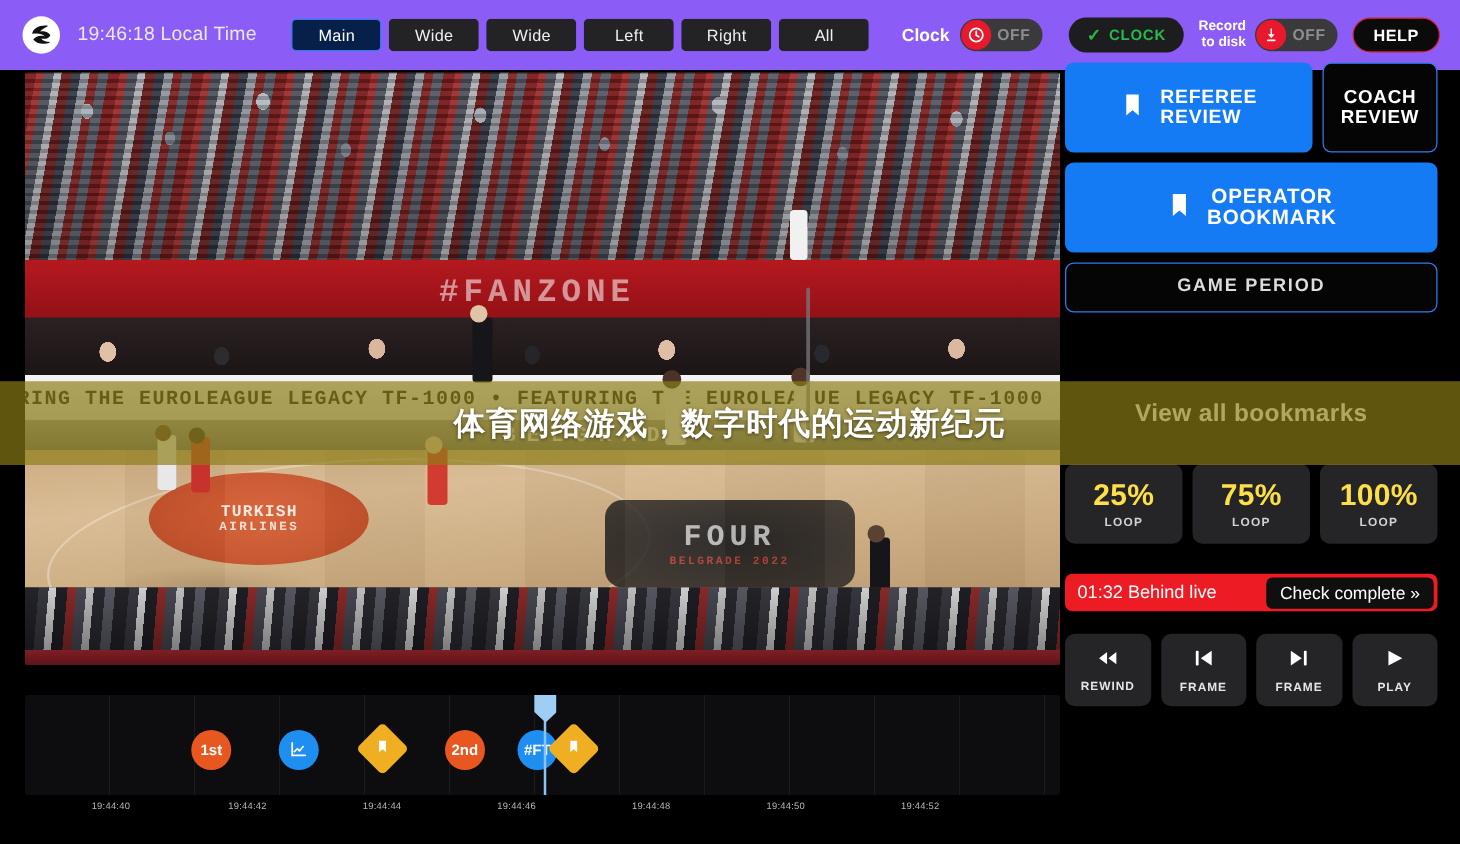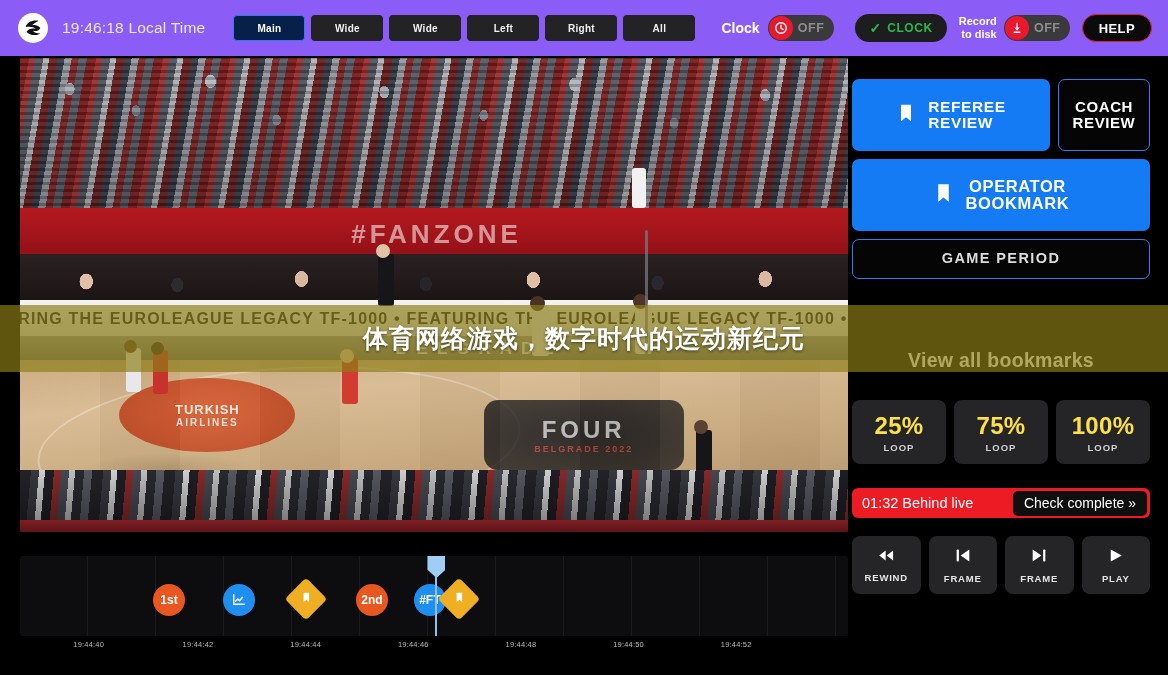--- a/index.html
+++ b/index.html
@@ -22,21 +22,21 @@
     flex: none;
   }
   .logo svg { display:block; }
   .localtime {
     margin-left: 14px; color: #e9e9ec; font-size: 15.5px; letter-spacing: .2px;
     white-space: nowrap; flex: none;
   }
   .camtabs { display: flex; gap: 6px; margin-left: 28px; flex: none; }
   .camtab {
     width: 72px; height: 26px; border-radius: 4px; background: #232325;
-    color: #f0f0f2; font-size: 10px; font-weight: bold; letter-spacing: .3px;
+    color: #f0f0f2; font-size: 13px; font-weight: normal; letter-spacing: .3px;
     display: flex; align-items: center; justify-content: center;
     border: 1px solid transparent; cursor: pointer;
   }
   .camtab.active { background: #07204a; border-color: #2f7df0; color: #fff; }
 
   .clockwrap { display: flex; align-items: center; gap: 8px; margin-left: 26px; flex: none; }
   .clocklabel { color: #fff; font-size: 14px; font-weight: bold; }
   .toggle {
     position: relative; width: 66px; height: 26px; border-radius: 13px;
     background: #3a3a3c; display: flex; align-items: center; cursor: pointer;
@@ -71,21 +71,21 @@
     border: 1.6px solid #d8202f; background: #0b0b0c; color: #fff;
     font-size: 13px; font-weight: bold; letter-spacing: .4px;
     display: flex; align-items: center; justify-content: center; cursor: pointer;
   }
 
   
   .video {
     position: absolute; left: 20px; top: 58px; width: 828px; height: 474px;
     overflow: hidden; background: #15100d; border-radius: 2px;
   }
-  .vstand { position:absolute; inset:0; }
+  .vstand { position:absolute; inset:0;font-family:Liberation Mono, monospace; }
   
   .crowd-top {
     position: absolute; left:0; top:0; width:100%; height: 155px;
     background:
       radial-gradient(ellipse 8px 10px at 6% 20%, #c8d0da 60%, transparent 62%),
       radial-gradient(ellipse 7px 9px at 14% 34%, #9aa3b0 60%, transparent 62%),
       radial-gradient(ellipse 9px 11px at 23% 15%, #d3d9e2 60%, transparent 62%),
       radial-gradient(ellipse 7px 9px at 31% 40%, #8f98a5 60%, transparent 62%),
       radial-gradient(ellipse 8px 10px at 44% 22%, #c2cad5 60%, transparent 62%),
       radial-gradient(ellipse 7px 9px at 56% 37%, #9ba4b1 60%, transparent 62%),
@@ -209,21 +209,21 @@
     display: flex; align-items: center; justify-content: center;
     z-index: 40;
   }
   .overlay-band .otext {
     color: #ffffff; font-size: 25px; font-weight: bold; letter-spacing: 1px;
     text-shadow: 0 1px 3px rgba(0,0,0,.55);
   }
 
   
   .rpanel {
-    position: absolute; left: 852px; top: 79px; width: 298px;
+    position: absolute; left: 852px; top: 50px; width: 298px;
     display: flex; flex-direction: column; gap: 8px;
   }
   .btn {
     border-radius: 7px; display: flex; align-items: center; justify-content: center;
     gap: 12px; cursor: pointer; text-align: center; user-select: none;
   }
   .btn .lbl { font-weight: bold; letter-spacing: .6px; line-height: 1.05; white-space: pre-line; }
   .row2 { display: flex; gap: 8px; }
   .b-ref {
     flex: 1 1 0; height: 72px; background: #157bf5; color: #fff;

